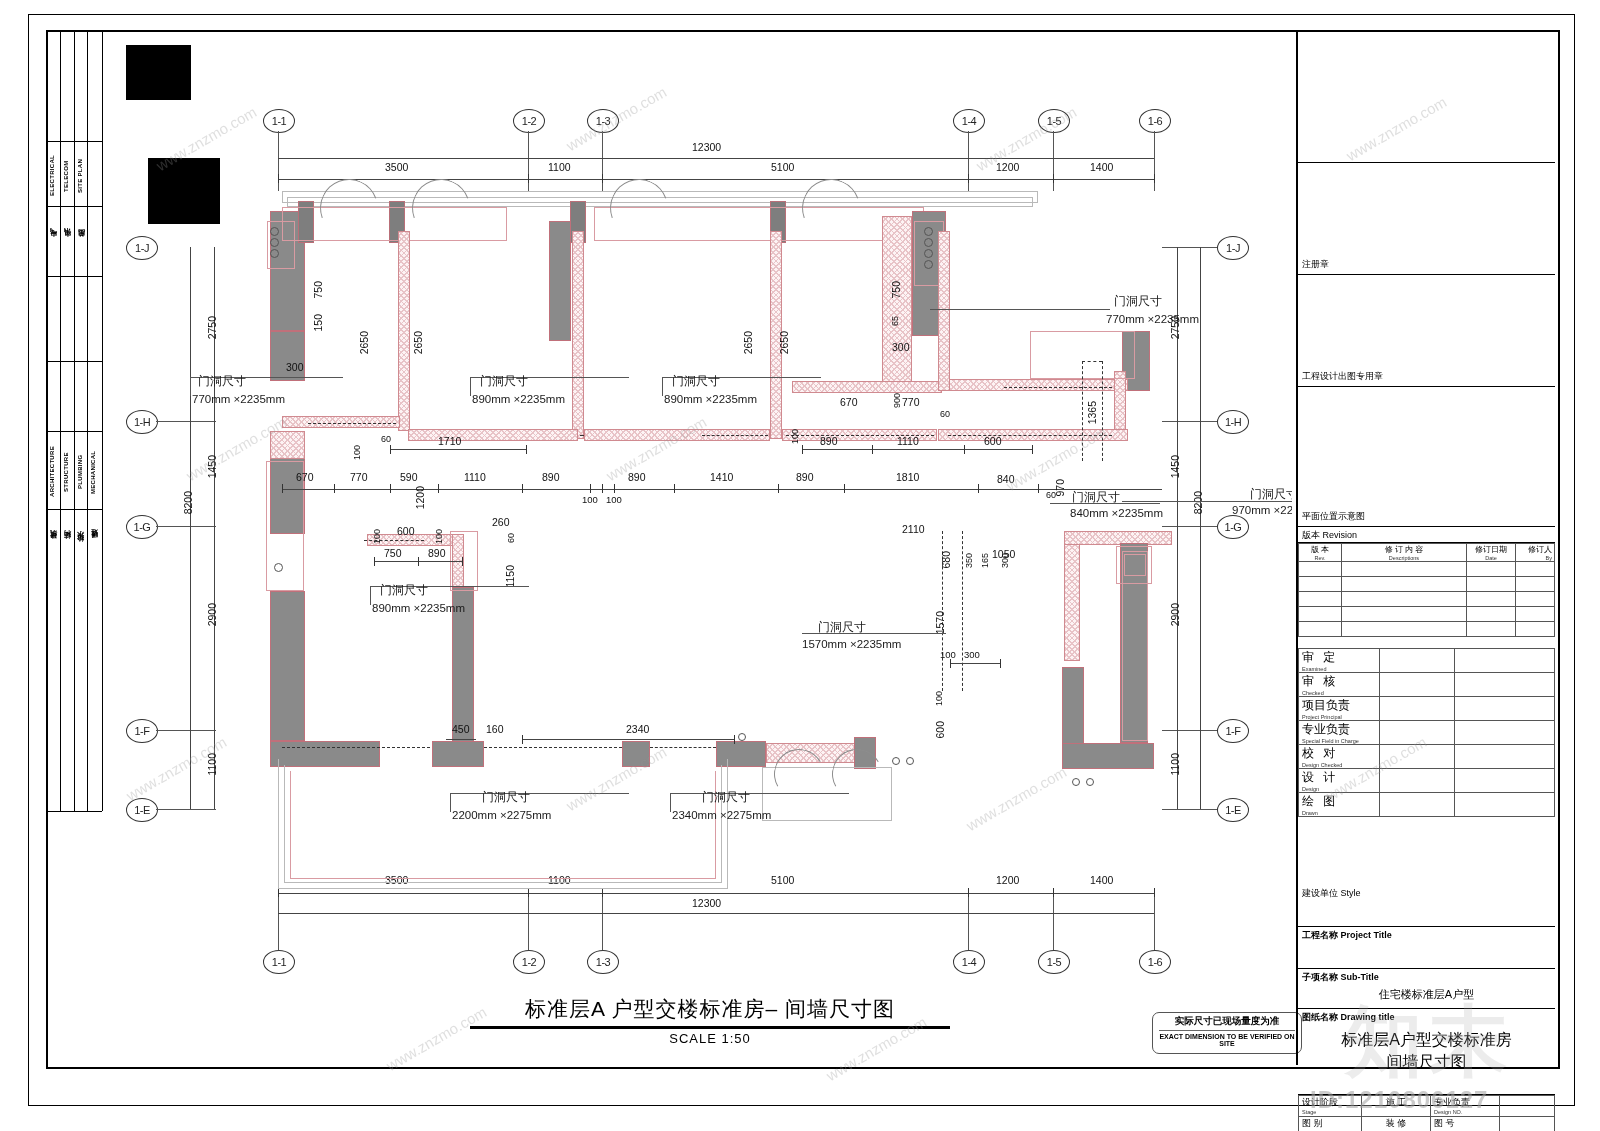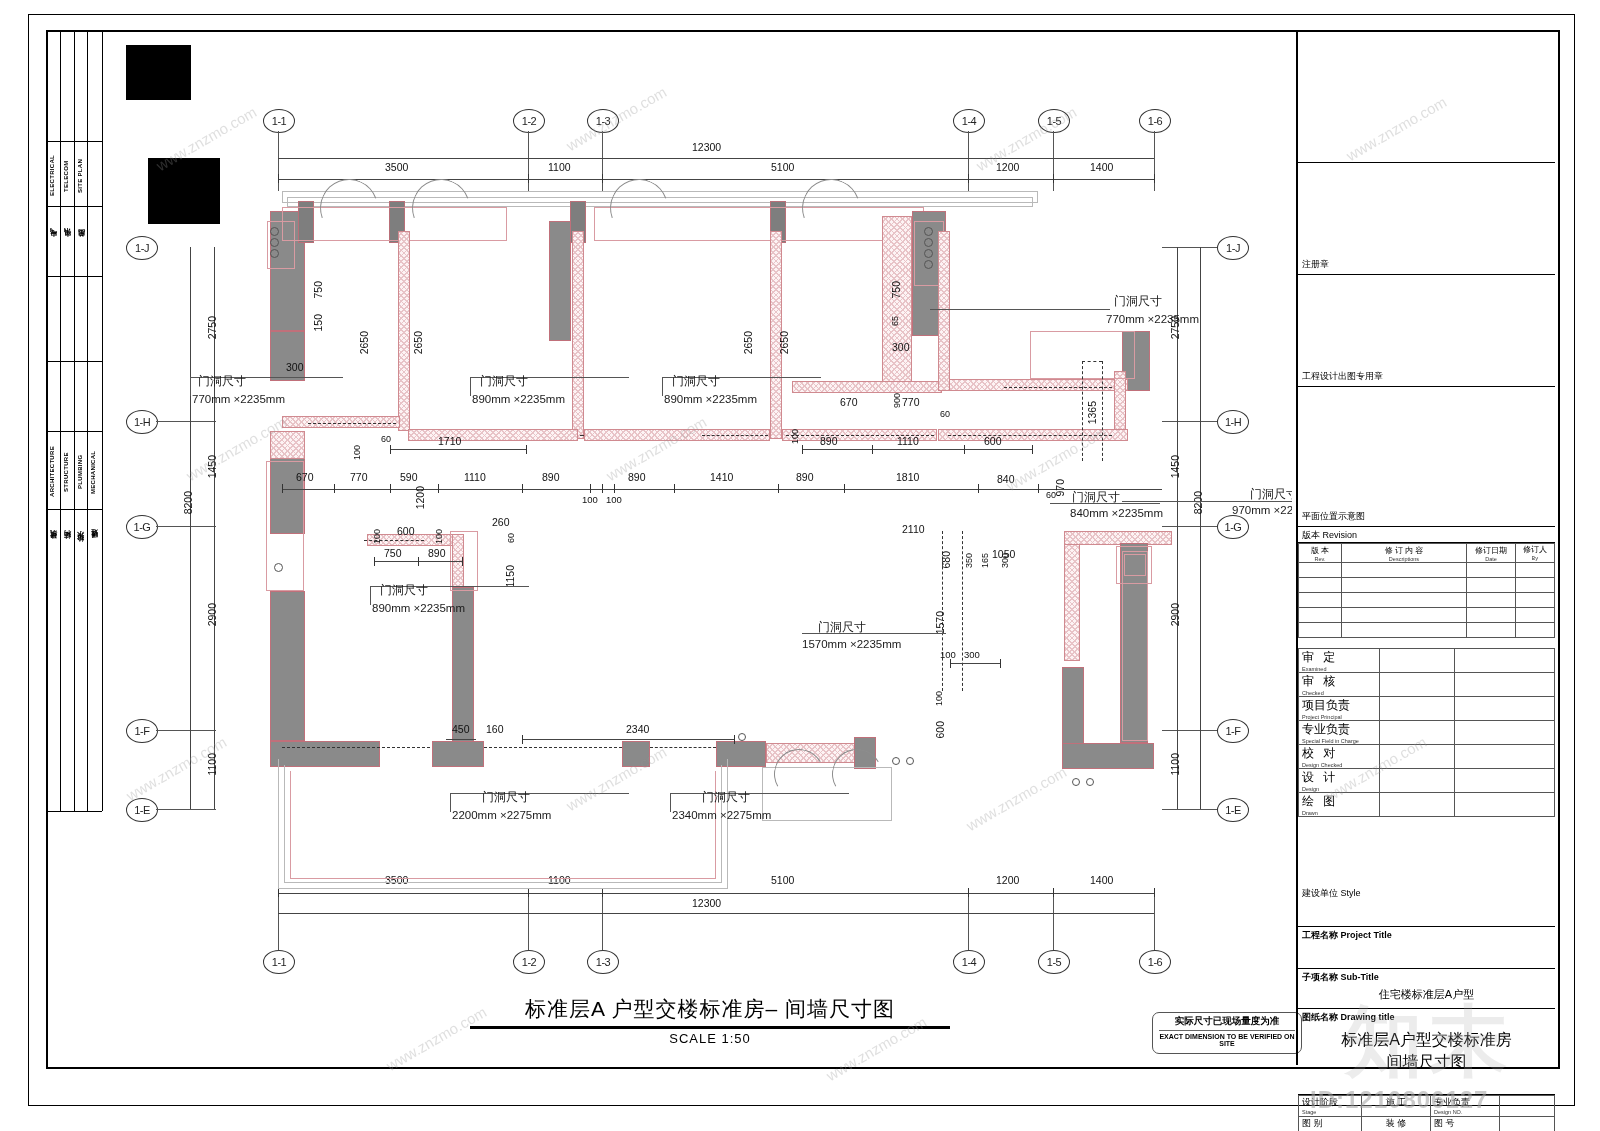--- a/index.html
+++ b/index.html
@@ -508,21 +508,21 @@
           <div class="sig-en">Rev.</div>
         </td>
         <td style="text-align:center;">
           <div>修 订 内 容</div>
           <div class="sig-en">Descriptions</div>
         </td>
         <td style="width:44px;text-align:center;">
           <div>修订日期</div>
           <div class="sig-en">Date</div>
         </td>
-        <td style="width:34px;text-align:center;font-family:Liberation Mono, monospace;">
+        <td style="width:34px;text-align:right;">
           <div>修订人</div>
           <div class="sig-en">By</div>
         </td>
       </tr>
       <tr>
             <td></td>
             <td></td>
             <td></td>
             <td></td>
           </tr>

